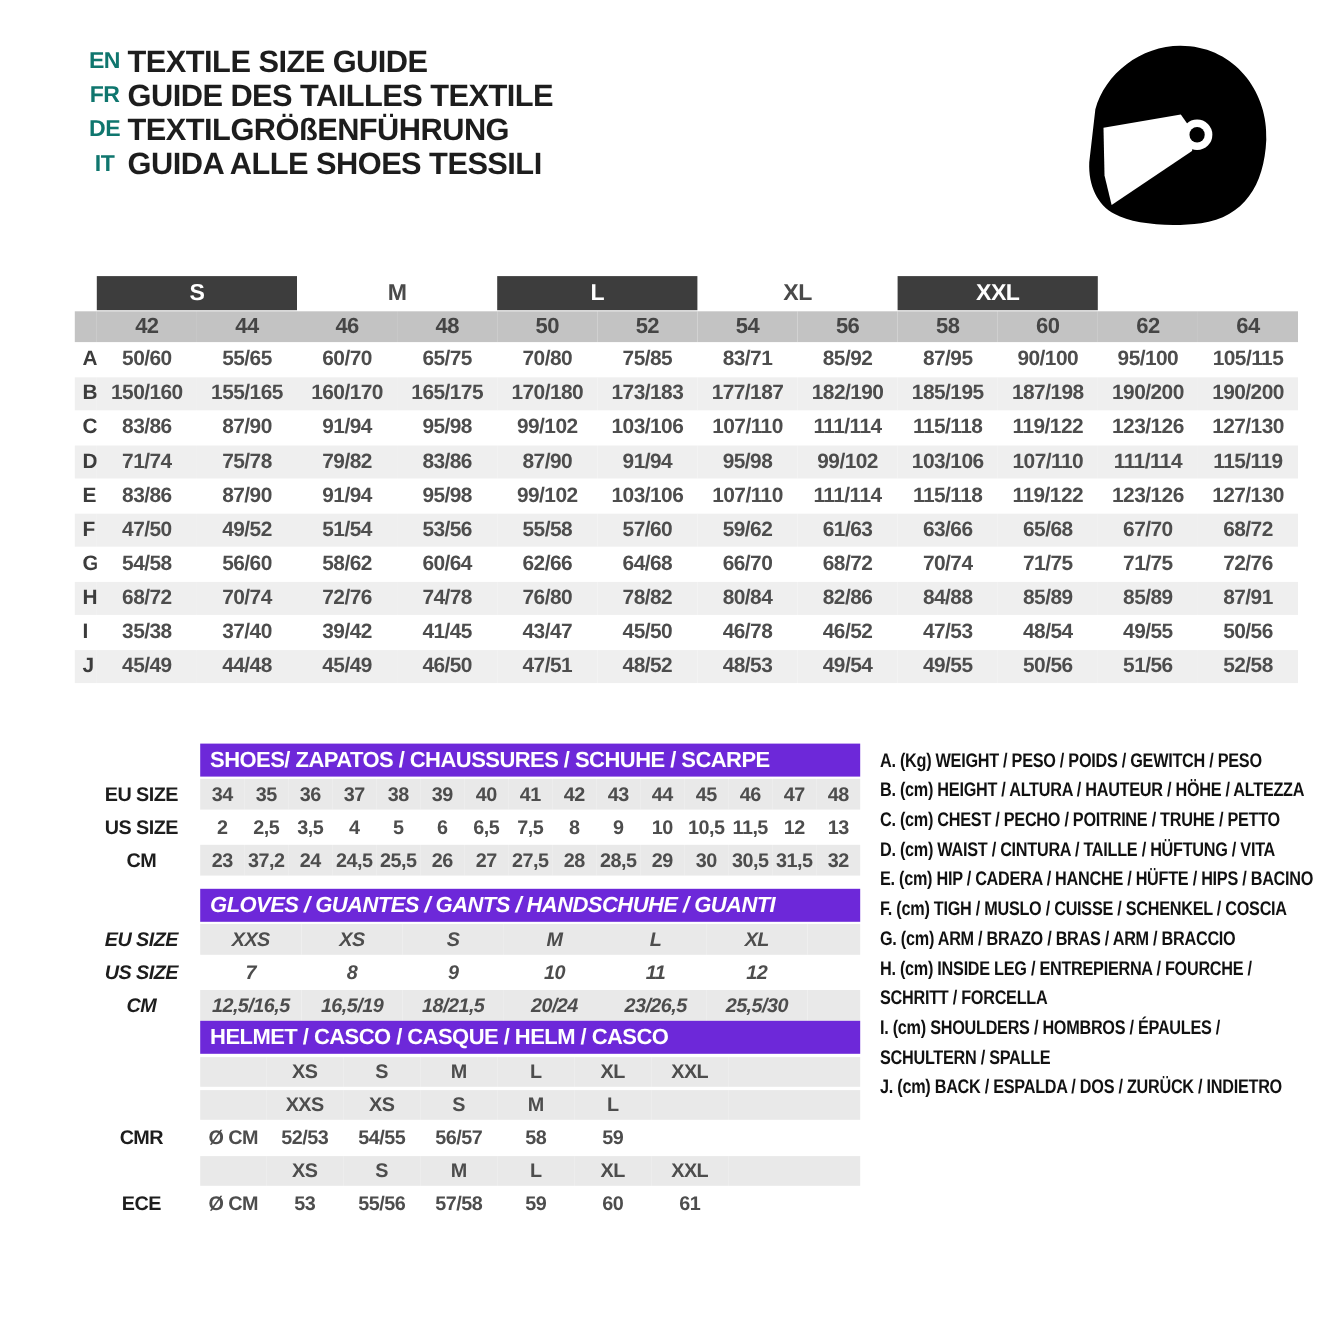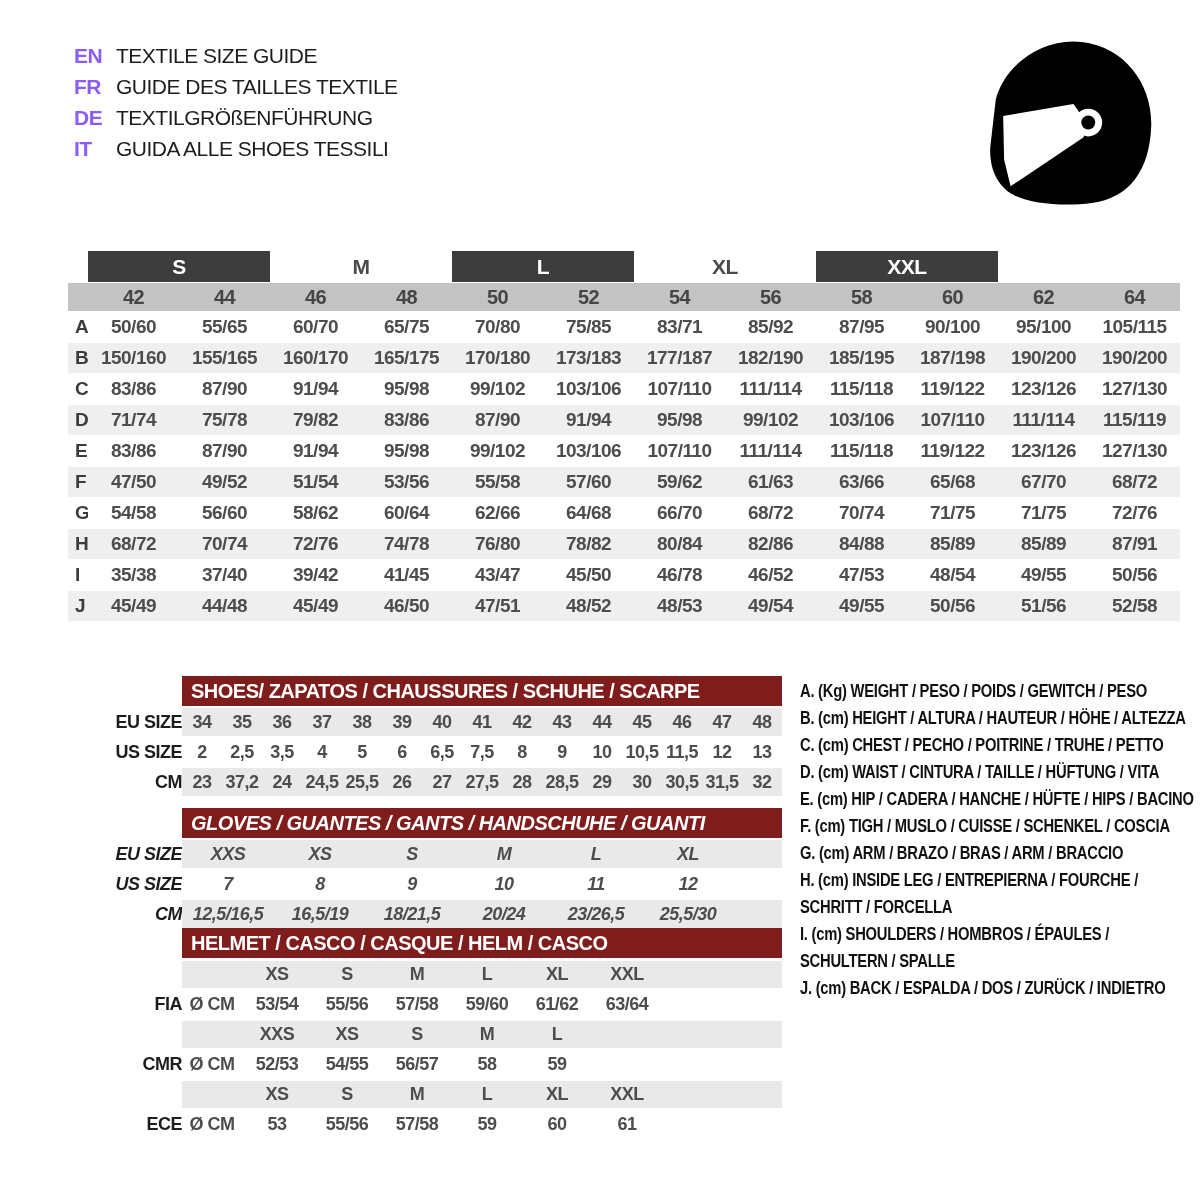--- a/index.html
+++ b/index.html
@@ -5,22 +5,22 @@
   * { margin:0; padding:0; box-sizing:border-box; }
   body { background:#fff; }
   .page {
     position:relative; width:1200px; height:1200px; background:#fff;
     font-family:"Liberation Sans", sans-serif; color:#333; overflow:hidden;
   }
 
   
   .lang-block { position:absolute; left:74px; top:40px; }
   .lang-row { display:flex; height:31px; align-items:center; }
-  .lang-code { width:42px; font-weight:bold; font-size:21px; color:#8b5cf6; letter-spacing:-0.5px; }
-  .lang-title { font-weight:normal; font-size:21px; color:#1d1d1d; letter-spacing:-0.5px; }
+  .lang-code { width:42px; font-weight:bold; font-size:21px; color:#0f766e; letter-spacing:-0.5px;text-align:center; }
+  .lang-title { font-weight:bold; font-size:28px; color:#1d1d1d; letter-spacing:-0.5px; }
 
   
   .helmet-icon { position:absolute; left:972px; top:30px; }
 
   
   table { border-collapse:separate; table-layout:fixed; }
   td, th { overflow:hidden; white-space:nowrap; }
   .main-table { position:absolute; left:68px; top:250px; width:1112px; border-spacing:0 1px; }
   .main-table col.c-letter { width:20px; }
   .main-table col.c-size { width:91px; }
@@ -35,23 +35,23 @@
   .main-table tr.alt th, .main-table tr.alt td { background:#efefef; }
   .main-table th.letter { text-align:left; padding-left:7px; color:#3c3c3c; }
 
   
   .sub-table { position:absolute; left:68px; width:714px; }
   .sub-table col.c-outer { width:114px; }
   .sub-table td, .sub-table th {
     text-align:center; font-weight:bold; font-size:18px; color:#4d4d4d;
     letter-spacing:-0.5px; padding:0; height:28px; vertical-align:middle;
   }
-  .sub-table th.outer { text-align:right; padding-left:7px; color:#1d1d1d; font-size:18px; background:none; }
+  .sub-table th.outer { text-align:center; padding-left:7px; color:#1d1d1d; font-size:18px; background:none; }
   .sub-table td.darkbar {
-    background:#7f1d1d; color:#fff; text-align:left; padding-left:9px;
+    background:#6d28d9; color:#fff; text-align:left; padding-left:9px;
     font-size:20px; height:30px; letter-spacing:-0.5px;
   }
   .sub-table tr.gray td { background:#e9e9e9; }
 
   .shoes-table { top:674px; border-spacing:0 2px; }
   .shoes-table col.c-shoe { width:40px; }
 
   .gloves-table { top:806px; border-spacing:0 2px;font-style:italic; }
   .gloves-table col.c-glove { width:92px; }
   .gloves-table col.c-gfill { width:48px; }
@@ -447,30 +447,20 @@
       <th class="outer"></th>
     <td></td>
           <td>XS</td>
           <td>S</td>
           <td>M</td>
           <td>L</td>
           <td>XL</td>
           <td>XXL</td>
           <td></td>
         </tr>
-    <tr>
-      <th class="outer">FIA</th>
-    <td>Ø CM</td>
-          <td>53/54</td>
-          <td>55/56</td>
-          <td>57/58</td>
-          <td>59/60</td>
-          <td>61/62</td>
-          <td>63/64</td>
-        </tr>
     <tr class="gray">
       <th class="outer"></th>
     <td></td>
           <td>XXS</td>
           <td>XS</td>
           <td>S</td>
           <td>M</td>
           <td>L</td>
           <td></td>
           <td></td>

